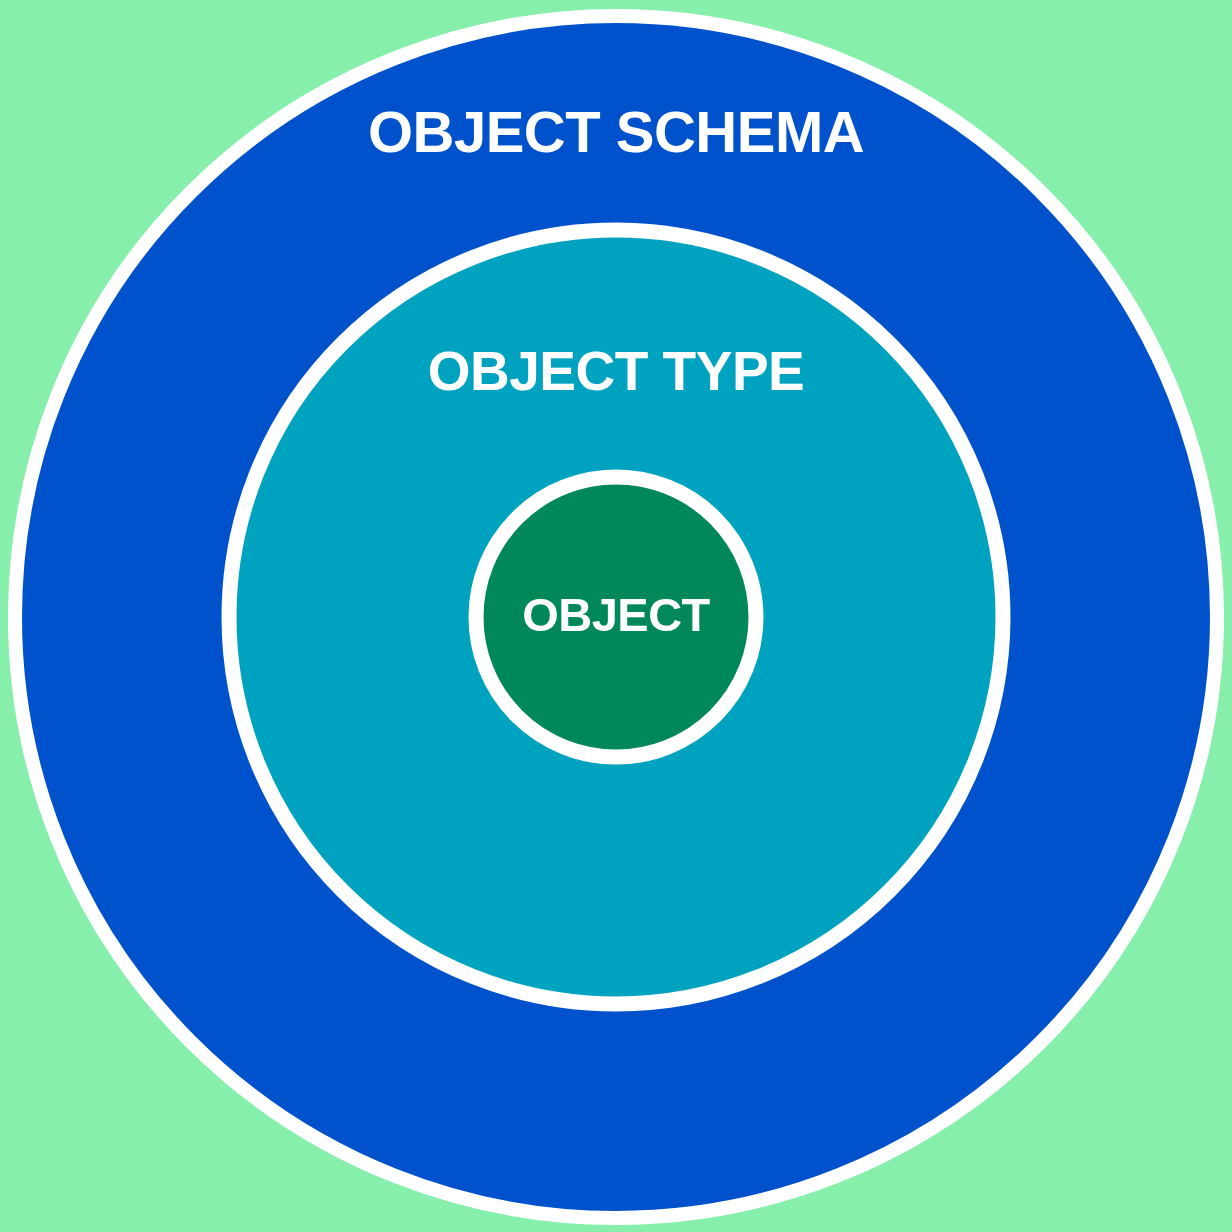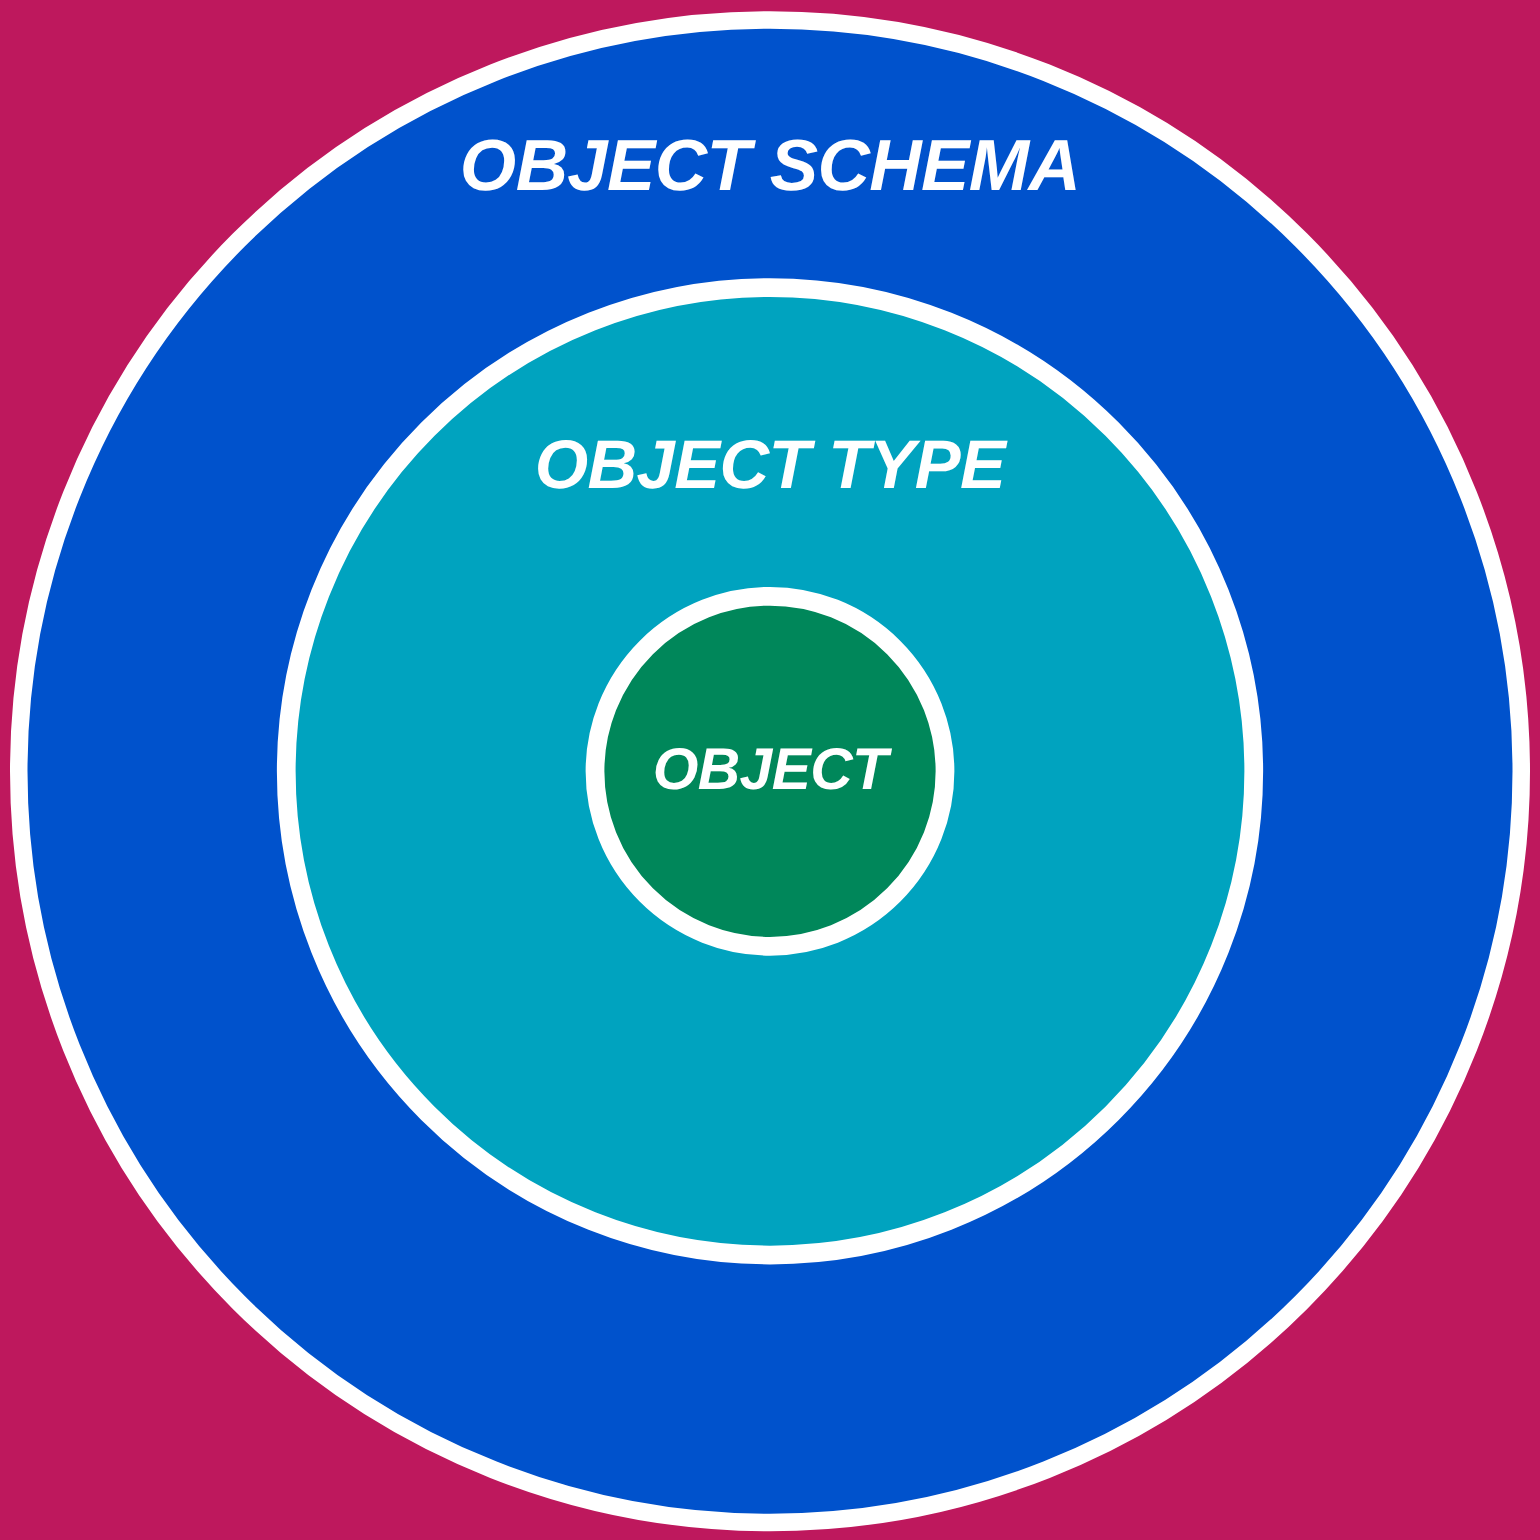--- a/index.html
+++ b/index.html
@@ -32,21 +32,21 @@
     text-anchor: middle;
     letter-spacing: -0.5px;
   }
   .label-schema { font-size: 58px; }
   .label-type   { font-size: 55px; }
   .label-object { font-size: 47px; }
 </style>
 </head>
 <body style="background: rgb(0, 0, 0);">
 
-<div id="diagram-root" style="background: #be185d; font-style: italic;">
+<div id="diagram-root" style="background: #86efac;">
   <svg id="venn-svg" viewBox="0 0 1232 1232" xmlns="http://www.w3.org/2000/svg">
 
     <circle cx="616" cy="617" r="601" fill="#0052CC" stroke="#FFFFFF" stroke-width="14"></circle>
 
     <circle cx="616" cy="617" r="387" fill="#00A3BF" stroke="#FFFFFF" stroke-width="15"></circle>
 
     <circle cx="616" cy="617" r="140" fill="#00875A" stroke="#FFFFFF" stroke-width="15"></circle>
 
     <text class="ring-label label-schema" x="616" y="152" font-size="58" fill="#FFFFFF">OBJECT SCHEMA</text>
 

